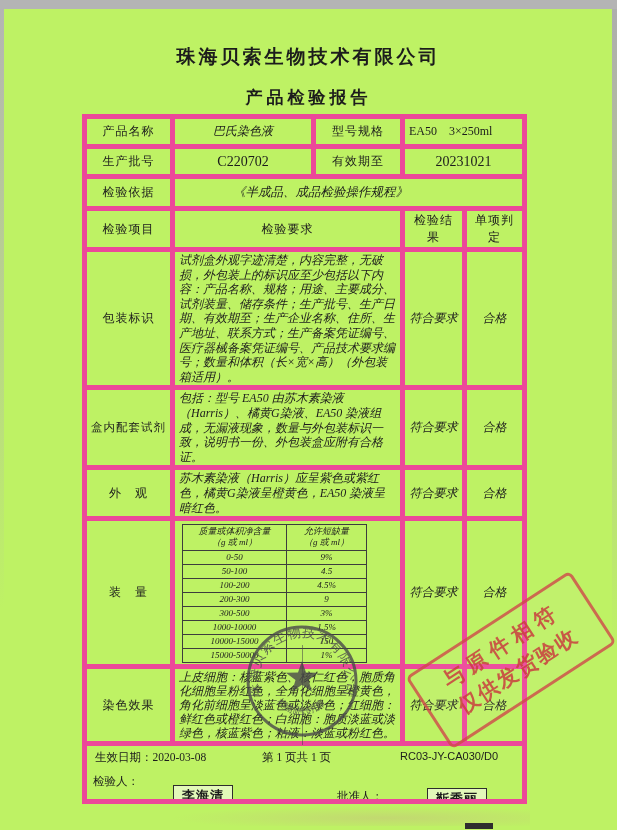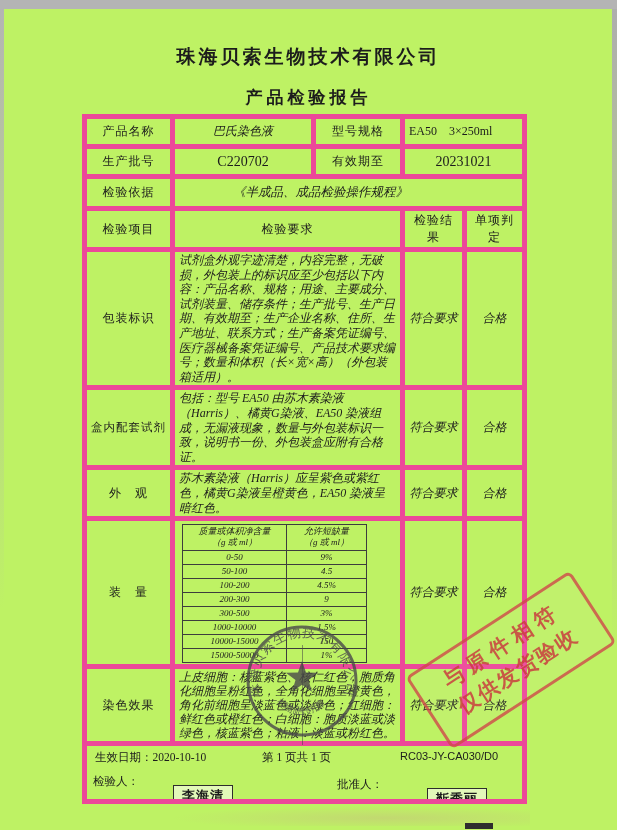--- a/index.html
+++ b/index.html
@@ -183,21 +183,21 @@
         <td class="req req-small" colspan="2">上皮细胞：核蓝紫色、核仁红色，胞质角化细胞呈粉红色，全角化细胞呈橙黄色，角化前细胞呈淡蓝色或淡绿色；红细胞：鲜红色或橙红色；白细胞：胞质淡蓝或淡绿色，核蓝紫色；粘液：淡蓝或粉红色。</td>
         <td class="res">符合要求</td>
         <td class="res">合格</td>
       </tr>
       <tr style="height:58px">
         <td class="sig-cell" colspan="5">
           <div class="sigwrap">
             <span class="sig-label" style="left:2px;top:1px">检验人：</span>
             <span class="name-box" style="left:82px;top:12px">李海清</span>
 
-            <span class="sig-label" style="left:246px;top:4px">批准人：</span>
+            <span class="sig-label" style="left:246px;top:16px">批准人：</span>
             <span class="name-box" style="left:336px;top:15px">靳秀丽</span>
 
           </div>
         </td>
       </tr>
     </tbody>
   </table>
 
   <svg class="round-stamp" width="118" height="118" viewBox="0 0 118 118">
     <defs>
@@ -214,20 +214,20 @@
     </text>
   </svg>
   <div class="crease"></div>
 
   <div class="red-stamp">
     <div class="red-line1">与原件相符</div>
     <div class="red-line2">仅供发货验收</div>
   </div>
 
   <div class="footer-line">
-    <span class="f-left">生效日期：2020-10-10</span>
+    <span class="f-left">生效日期：2020-03-08</span>
     <span class="f-mid">第 1 页共 1 页</span>
     <span class="f-right">RC03-JY-CA030/D0</span>
   </div>
 
   <div class="smudge"></div>
   <div class="bottom-mark"></div>
 </div>
 
 </body></html>

